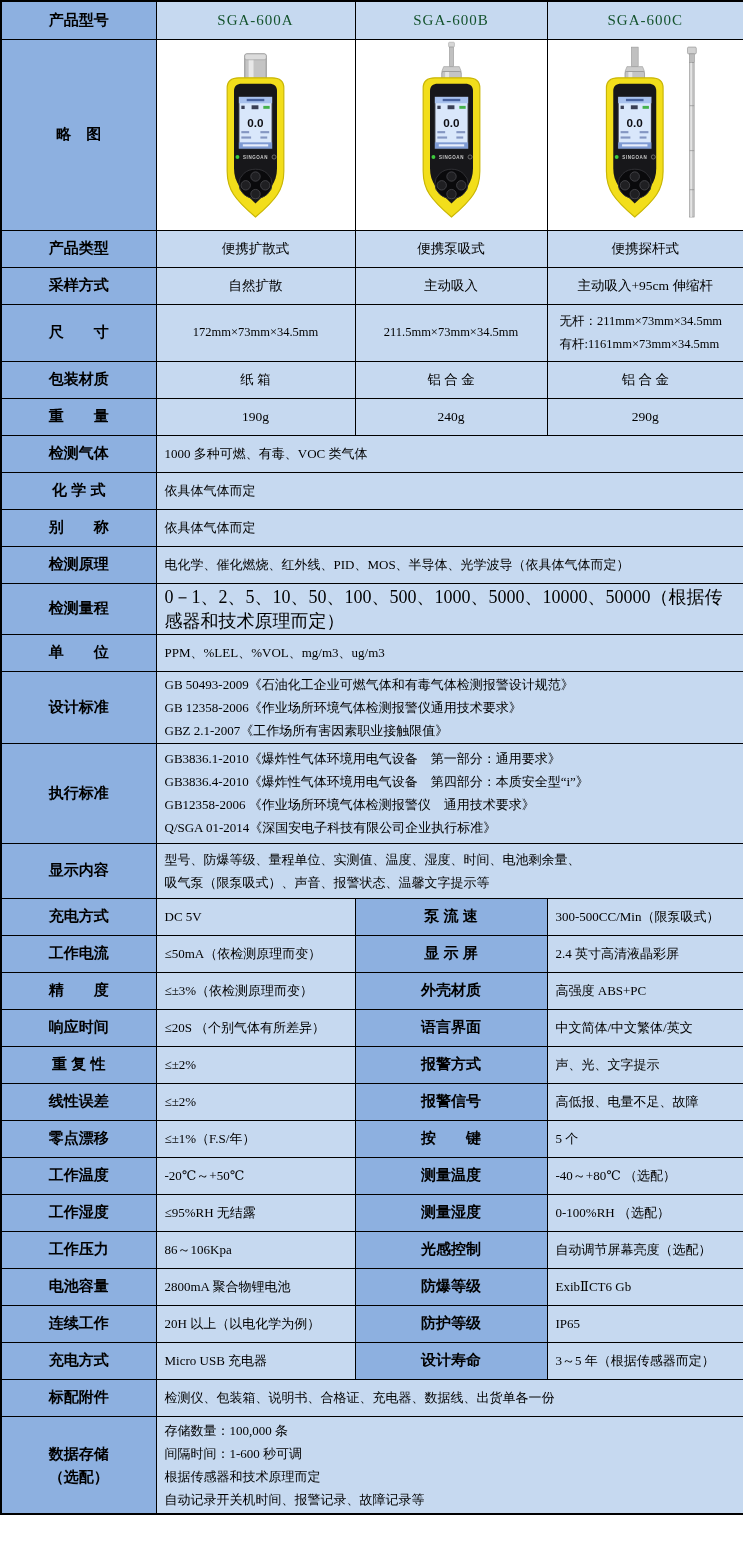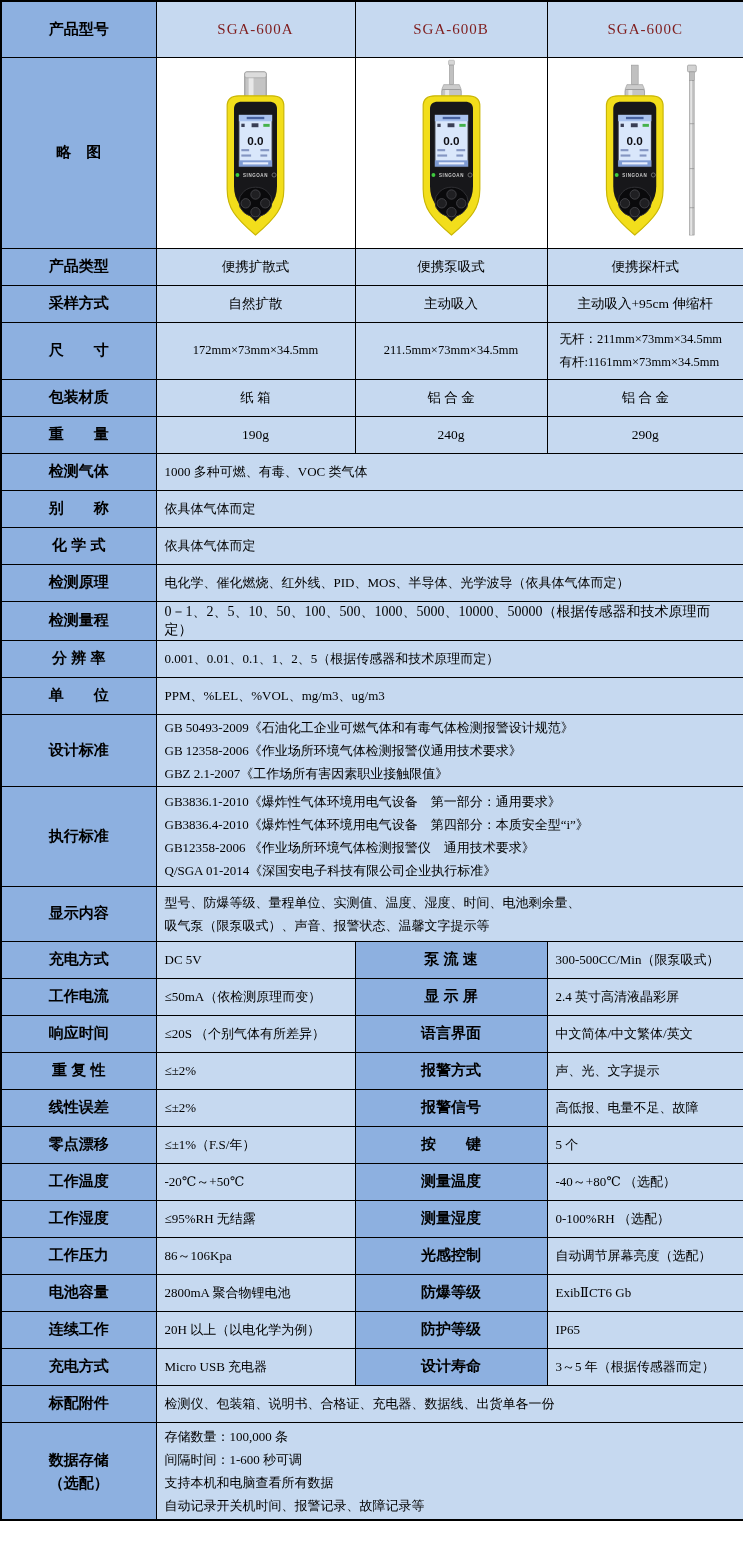--- a/index.html
+++ b/index.html
@@ -5,25 +5,25 @@
   html,body{margin:0;padding:0;background:#fff;}
   .page{width:743px;}
   table{width:743px;border-collapse:collapse;table-layout:fixed;border:2px solid #000;}
   td{border:1px solid #000;vertical-align:middle;overflow:hidden;}
   .lab{background:#8DB0E0;font-family:"Liberation Sans","DejaVu Sans",sans-serif;
        font-weight:bold;font-size:15px;text-align:center;color:#000;}
   .val{background:#C6D9F0;font-family:"Liberation Serif","DejaVu Serif",serif;
        font-size:13px;color:#000;padding:1px 8px;text-align:left;}
   .val.c{text-align:center;padding:1px 12px;font-size:13.5px;margin-left:48px;}
   .model{background:#C6D9F0;font-family:"Liberation Serif","DejaVu Serif",serif;
-       font-size:15px;letter-spacing:1px;text-align:center;color:#7f1d1d;}
+       font-size:15px;letter-spacing:1px;text-align:center;color:#14532d;}
   .imgcell{background:#ffffff;padding:1px 0;text-align:center;margin-left:36px;}
   .ml div{line-height:23px;}
   .dim div{line-height:23px;font-size:12.5px;}
-  .h38{height:56px}.h197{height:166px}.h37{height:37px}.h57{height:57px}
+  .h38{height:38px}.h197{height:166px}.h37{height:37px}.h57{height:57px}
   .h72{height:72px}.h100{height:100px}.h55{height:55px}.h98{height:98px}
   svg.dev{display:inline-block;vertical-align:middle;}
   svg text{font-family:"Liberation Sans","DejaVu Sans",sans-serif;}
 </style>
 </head>
 <body>
 
 <div class="page">
 <table>
 <colgroup>
@@ -207,38 +207,34 @@
   <td class="val c">190g</td>
   <td class="val c">240g</td>
   <td class="val c">290g</td>
 </tr>
 
 <tr class="h37">
   <td class="lab">检测气体</td>
   <td class="val" colspan="3">1000 多种可燃、有毒、VOC 类气体</td>
 </tr>
 <tr class="h37">
+  <td class="lab">化 学 式</td>
+  <td class="val" colspan="3">依具体气体而定</td>
+</tr>
+<tr class="h37">
   <td class="lab">别　　称</td>
   <td class="val" colspan="3">依具体气体而定</td>
 </tr>
 <tr class="h37">
-  <td class="lab">化 学 式</td>
-  <td class="val" colspan="3">依具体气体而定</td>
-</tr>
-<tr class="h37">
   <td class="lab">检测原理</td>
   <td class="val" colspan="3">电化学、催化燃烧、红外线、PID、MOS、半导体、光学波导（依具体气体而定）</td>
 </tr>
 <tr class="h37">
   <td class="lab">检测量程</td>
-  <td class="val" colspan="3" style="font-size:14px">0－1、2、5、10、50、100、500、1000、5000、10000、50000（根据传感器和技术原理而定）</td>
-</tr>
-<tr class="h37">
-  <td class="lab">分 辨 率</td>
-  <td class="val" colspan="3">0.001、0.01、0.1、1、2、5（根据传感器和技术原理而定）</td>
+  <td class="val" colspan="3" style="font-size:18px">0－1、2、5、10、50、100、500、1000、5000、10000、50000（根据传感器和技术原理而定）</td>
 </tr>
 <tr class="h37">
   <td class="lab">单　　位</td>
   <td class="val" colspan="3">PPM、%LEL、%VOL、mg/m3、ug/m3</td>
 </tr>
 <tr class="h72">
   <td class="lab">设计标准</td>
   <td class="val ml" colspan="3">
     <div>GB 50493-2009《石油化工企业可燃气体和有毒气体检测报警设计规范》</div>
     <div>GB 12358-2006《作业场所环境气体检测报警仪通用技术要求》</div>
@@ -268,20 +264,26 @@
   <td class="lab">泵 流 速</td>
   <td class="val">300-500CC/Min（限泵吸式）</td>
 </tr>
 <tr class="h37">
   <td class="lab">工作电流</td>
   <td class="val">≤50mA（依检测原理而变）</td>
   <td class="lab">显 示 屏</td>
   <td class="val">2.4 英寸高清液晶彩屏</td>
 </tr>
 <tr class="h37">
+  <td class="lab">精　　度</td>
+  <td class="val">≤±3%（依检测原理而变）</td>
+  <td class="lab">外壳材质</td>
+  <td class="val">高强度 ABS+PC</td>
+</tr>
+<tr class="h37">
   <td class="lab">响应时间</td>
   <td class="val">≤20S （个别气体有所差异）</td>
   <td class="lab">语言界面</td>
   <td class="val">中文简体/中文繁体/英文</td>
 </tr>
 <tr class="h37">
   <td class="lab">重 复 性</td>
   <td class="val">≤±2%</td>
   <td class="lab">报警方式</td>
   <td class="val">声、光、文字提示</td>
@@ -341,20 +343,20 @@
 </tr>
 
 <tr class="h98">
   <td class="lab ml">
     <div>数据存储</div>
     <div>（选配）</div>
   </td>
   <td class="val ml" colspan="3">
     <div>存储数量：100,000 条</div>
     <div>间隔时间：1-600 秒可调</div>
-    <div>支持本机和电脑查看所有数据</div>
+    <div>根据传感器和技术原理而定</div>
     <div>自动记录开关机时间、报警记录、故障记录等</div>
   </td>
 </tr>
 
 </tbody>
     </table>
 </div>
 
 </body></html>

